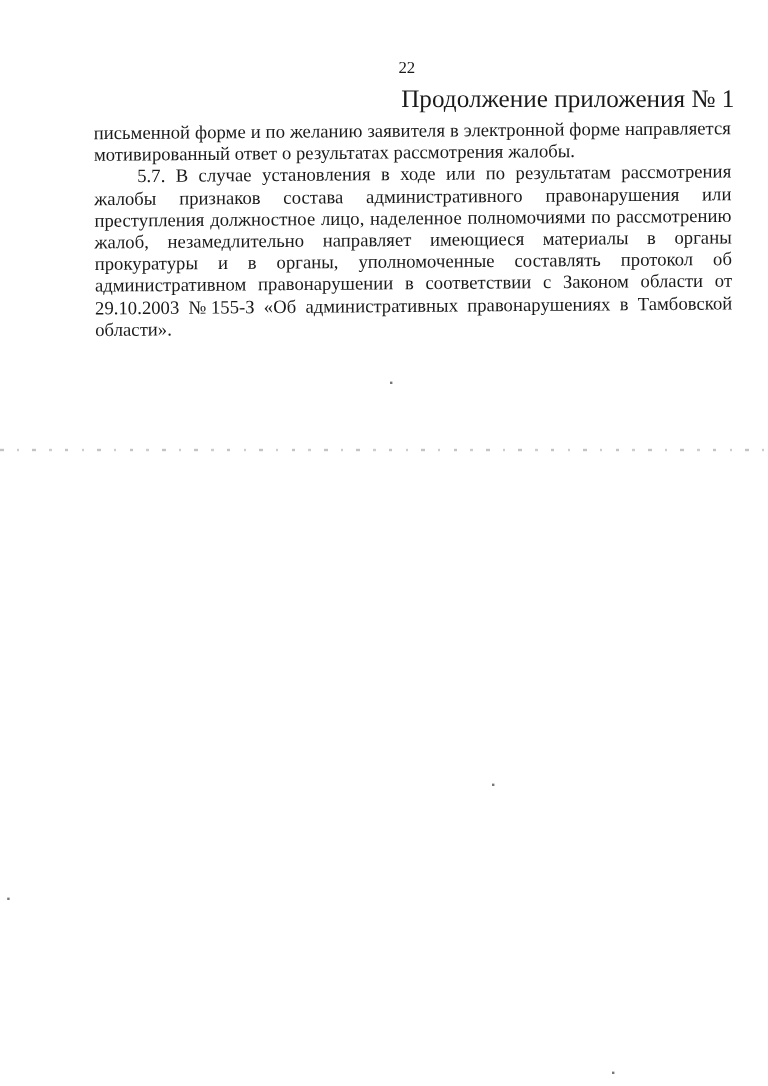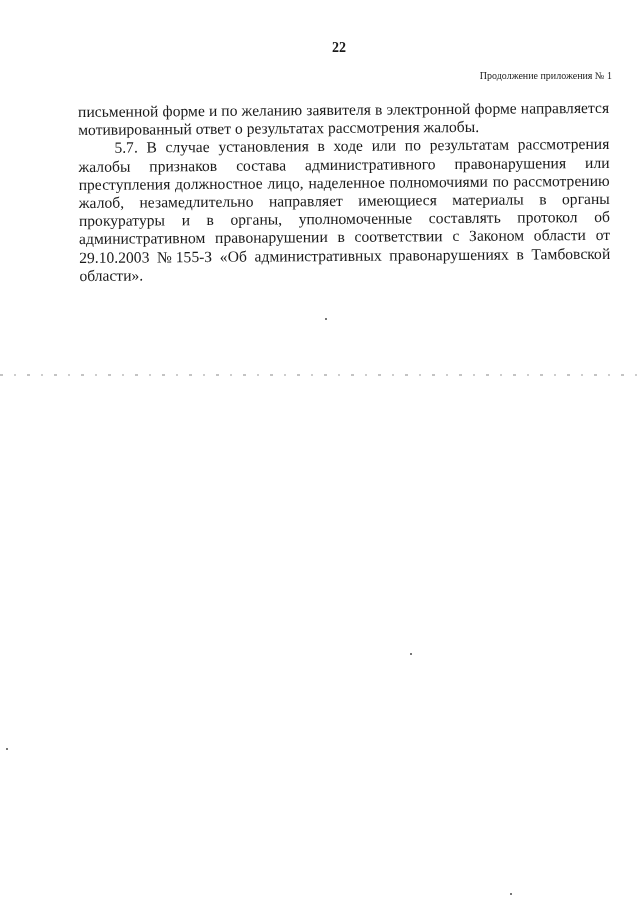--- a/index.html
+++ b/index.html
@@ -1,19 +1,19 @@
 <!DOCTYPE html>
 <html><head>
 <meta charset="utf-8">
 <style>
   html, body { margin: 0; padding: 0; background: #ffffff; }
   body { width: 640px; height: 905px; position: relative; overflow: hidden;
          font-family: "Liberation Serif", "DejaVu Serif", serif; color: #1a1a1a; }
-  .page-number { position: absolute; left: 332px; top: 40px; font-size: 14px; font-weight: bold; }
-  .appendix-header { position: absolute; right: 28px; top: 70px; font-size: 10px; white-space: nowrap; }
+  .page-number { position: absolute; left: 332px; top: 50px; font-size: 14px; }
+  .appendix-header { position: absolute; right: 28px; top: 70px; font-size: 21px; white-space: nowrap; }
   .body-text { position: absolute; left: 78px; top: 103px; width: 531px;
                font-size: 15.6px; line-height: 18.2px; text-align: justify;
                transform: rotate(-0.45deg); transform-origin: left top; }
   .body-text p { margin: 0; }
   .body-text p.indent { text-indent: 36px; }
   .scan-line { position: absolute; left: 0; top: 374px; width: 640px; height: 2px;
                background-image: repeating-linear-gradient(90deg, #b9b9b9 0 3px, transparent 3px 14px, #c4c4c4 14px 16px, transparent 16px 27px);
                opacity: 0.85; }
   .speck { position: absolute; width: 2px; height: 2px; background: #777; }
 </style>

